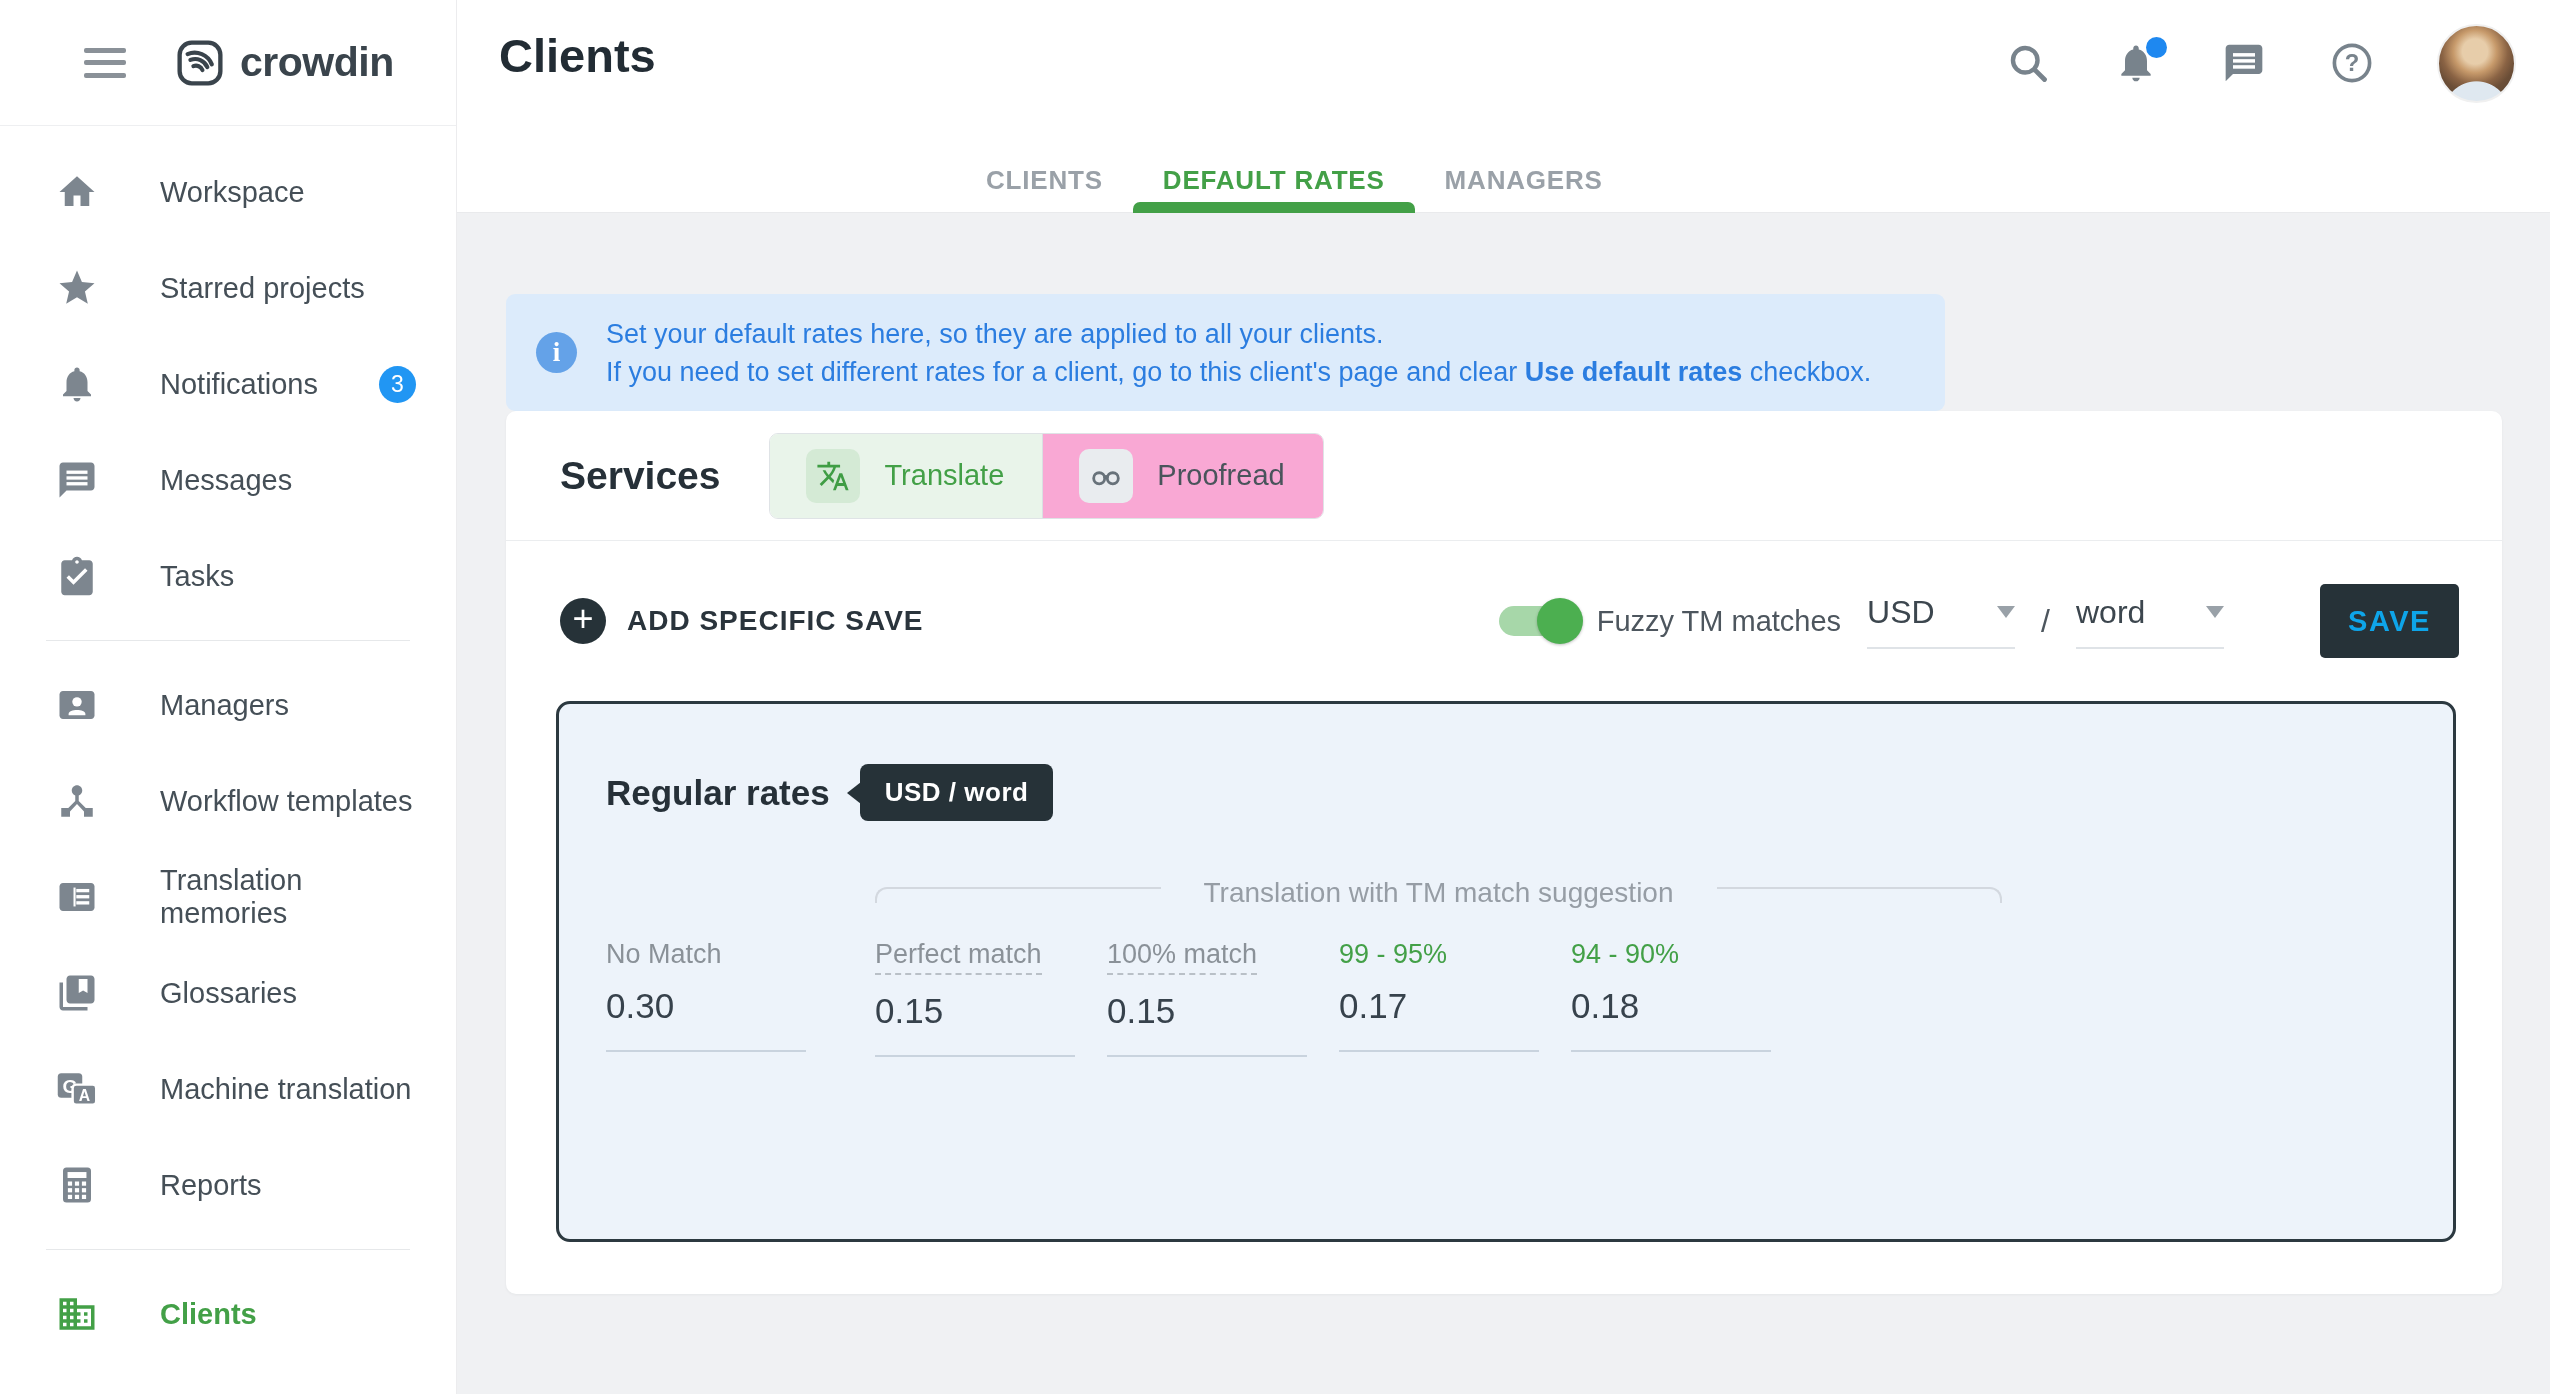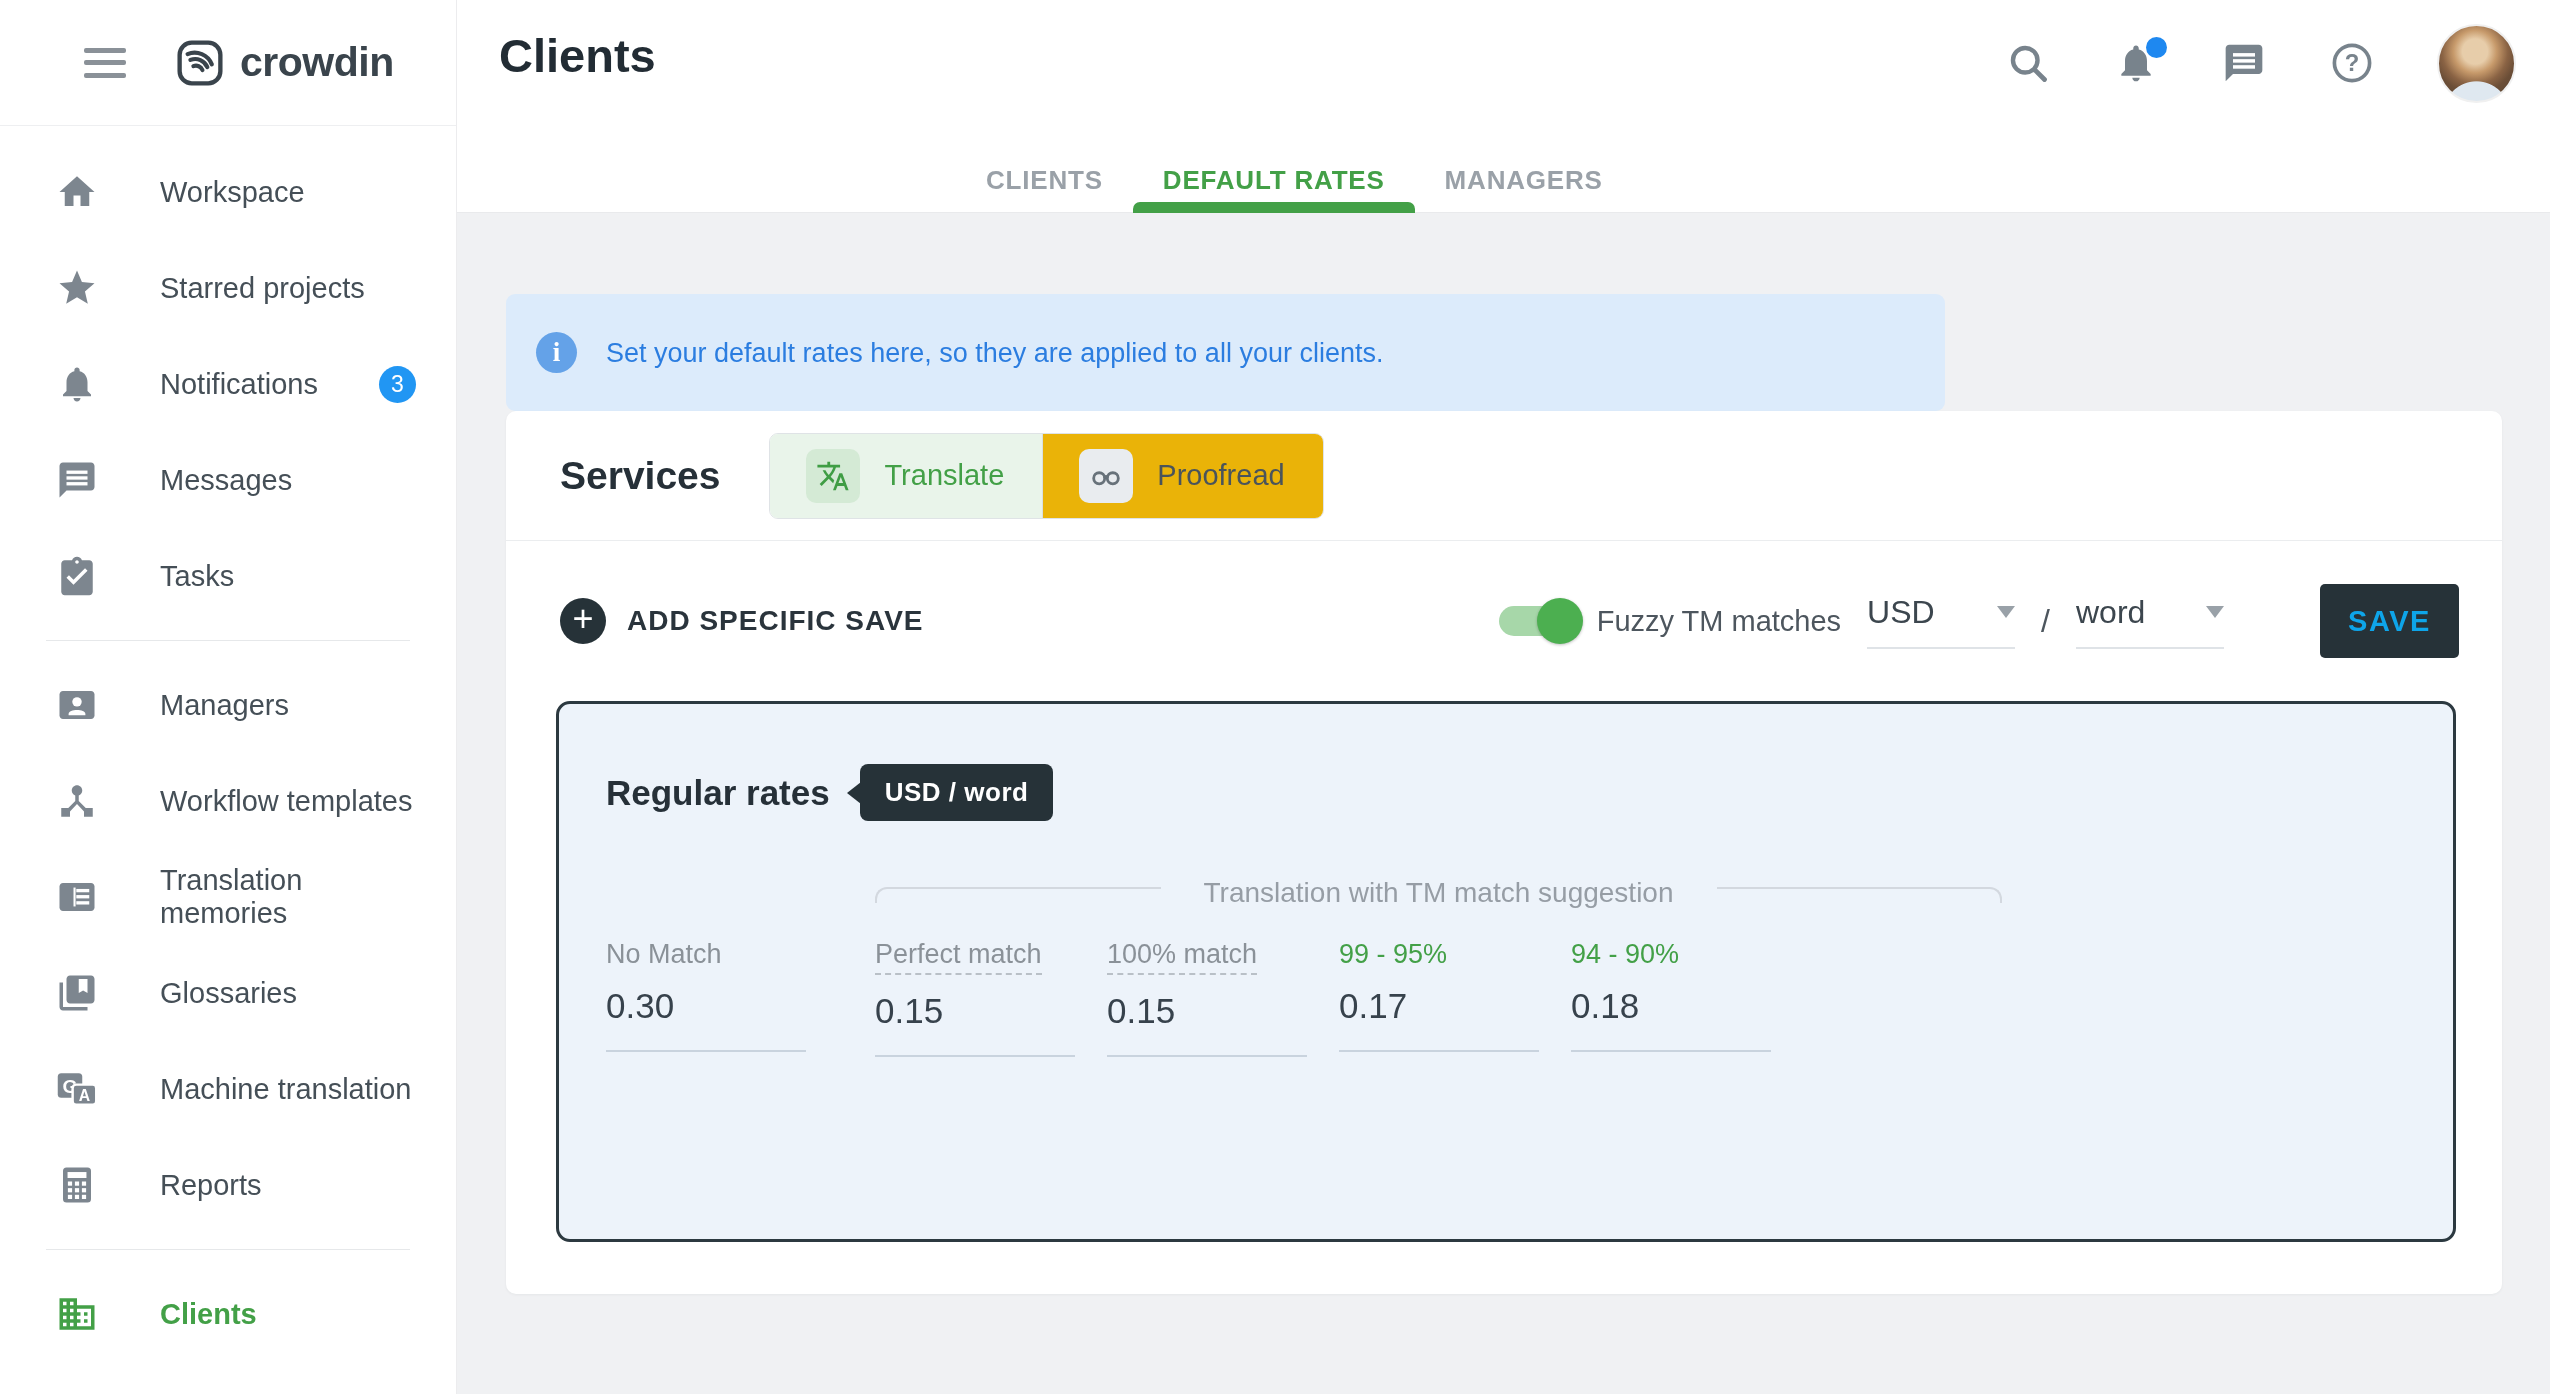--- a/index.html
+++ b/index.html
@@ -65,21 +65,21 @@
   .banner-text { margin-left:29px; font-size:27px; line-height:38px; color:#2b7de0; }
   .banner-text b { font-weight:700; }
 
   .card { width:1996px; height:883px; background:#fff; border-radius:10px;
     box-shadow:0 1px 3px rgba(20,30,40,.05); }
 
   .services-row { height:130px; display:flex; align-items:center; padding-left:54px;
     border-bottom:1px solid #ebedef; }
   .services-title { font-size:39px; font-weight:700; color:#263038; margin-right:49px; }
   .segmented { display:flex; height:86px; border:1px solid #dfe3e6; border-radius:9px; overflow:hidden; background:#fff; }
-  .seg-opt { display:flex; align-items:center; padding:0 38px 0 36px; cursor:pointer; background:#eab308; }
+  .seg-opt { display:flex; align-items:center; padding:0 38px 0 36px; cursor:pointer; background:#f9a8d4; }
   .seg-opt + .seg-opt { border-left:1px solid #dadfe2; }
   .seg-opt.active { background:#e9f4ea; }
   .seg-ibox { width:54px; height:54px; border-radius:10px; display:flex; align-items:center; justify-content:center; }
   .seg-opt.active .seg-ibox { background:#d4ead5; }
   .seg-opt:not(.active) .seg-ibox { background:#e9ecef; }
   .seg-label { margin-left:24px; font-size:29px; color:#4a545b; }
   .seg-opt.active .seg-label { color:#43a047; }
 
   .toolbar-row { height:160px; display:flex; align-items:center; padding:0 43px 0 54px; }
   .plus-btn { width:46px; height:46px; border-radius:50%; background:#263238; color:#fff;
@@ -325,20 +325,23 @@
     <div class="tab">MANAGERS</div>
   </div>
 </div>
 
 <div class="content">
 
   <div class="banner">
     <div class="info-icon">i</div>
     <div class="banner-text">
       <div><span>Set your default rates here, so they are applied to all your clients.</span></div>
+      <div>
+        <span>If you need to set different rates for a client, go to this client's page and clear </span><b>Use default rates</b><span> checkbox.</span>
+      </div>
     </div>
   </div>
 
   <div class="card">
 
     <div class="services-row">
       <div class="services-title">Services</div>
       <div class="segmented">
         <div class="seg-opt active">
           <span class="seg-ibox">

